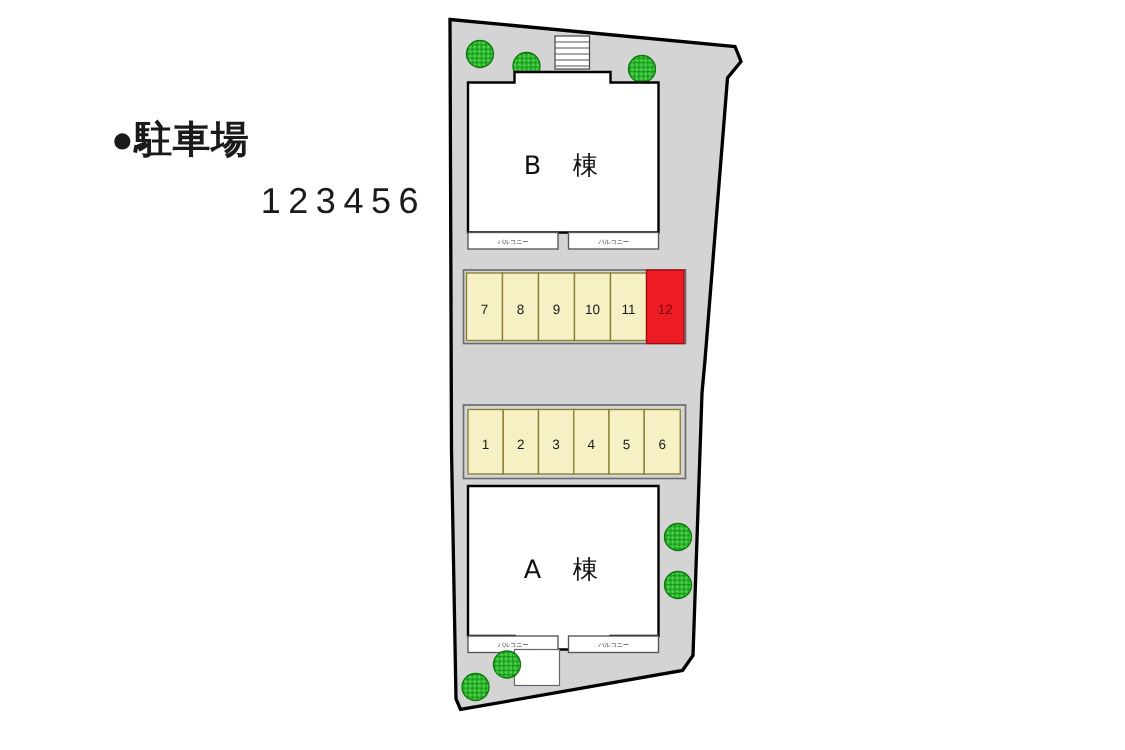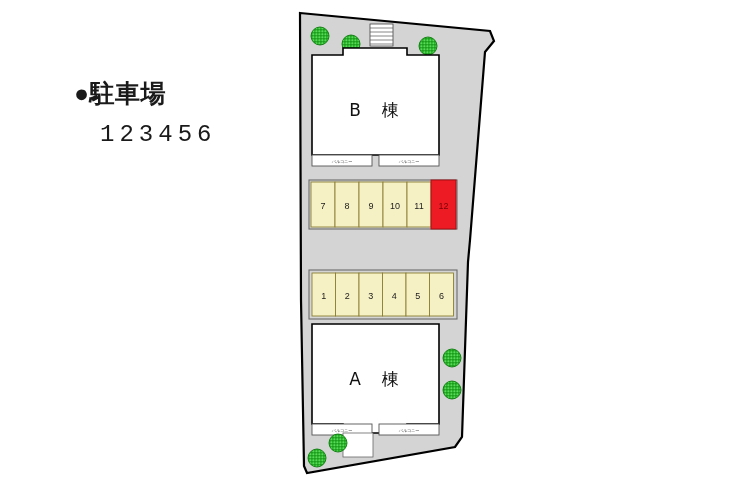--- a/index.html
+++ b/index.html
@@ -29,21 +29,22 @@
     letter-spacing: 0.5px;
     line-height: 1.1;
     white-space: nowrap;
   }
   .legend-row {
     margin-top: 13px;
     padding-left: 26px;
     font-size: 24px;
     font-weight: 400;
     white-space: nowrap;
-    font-family: Liberation Mono, monospace;
+    font-family: Liberation Sans, sans-serif;
+    text-align: right;
   }
   .legend-row .num {
     display: inline-block;
     margin-right: 5px;
   }
   .legend-row .num.wide { margin-right: 4px; }
   .num.highlight { color: #c8102e; font-weight: 500; }
 
   
   #map {

